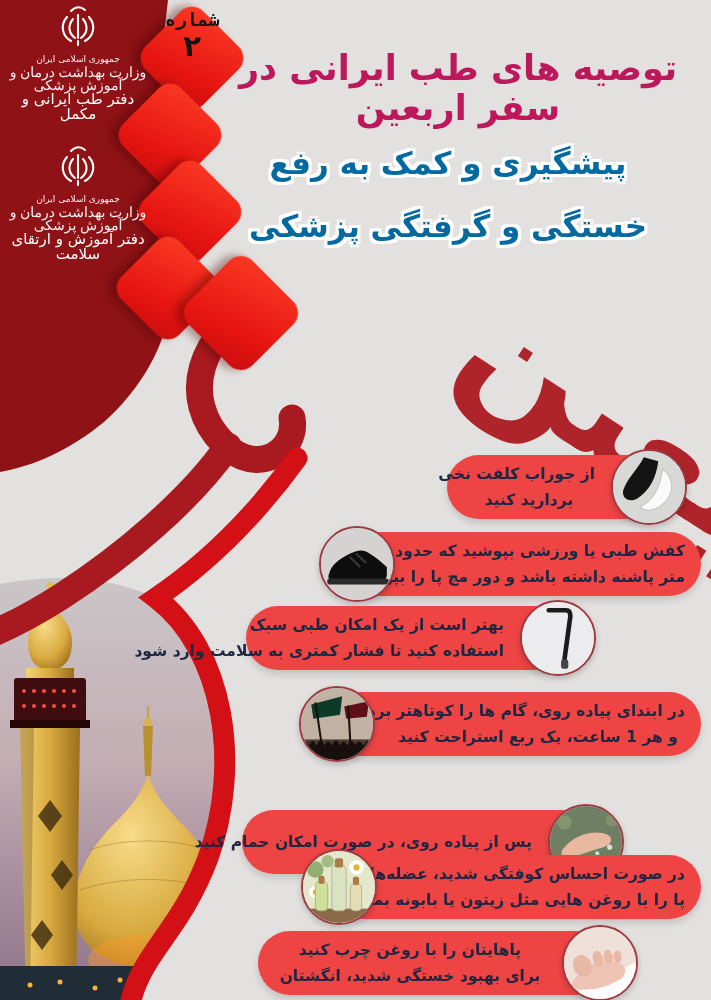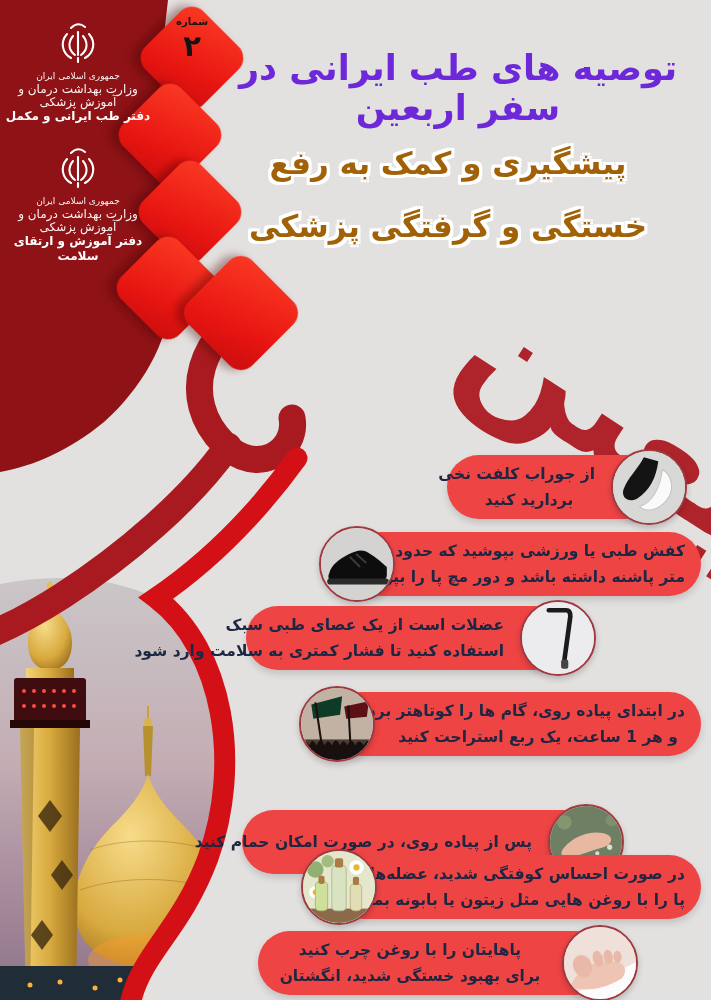--- a/index.html
+++ b/index.html
@@ -2,45 +2,45 @@
 <html lang="fa"><head>
 <meta charset="utf-8">
 <style>
   html,body{margin:0;padding:0;background:#9a9a9a;}
   .poster{position:relative;width:711px;height:1000px;overflow:hidden;
           background:#e3e1df;font-family:"DejaVu Sans",sans-serif;direction:rtl;}
   .layer{position:absolute;left:0;top:0;pointer-events:none;}
 
   
   .title{position:absolute;top:48px;left:212px;width:492px;text-align:center;
-         font-size:35px;font-weight:700;color:#6d28d9;letter-spacing:-1px;}
+         font-size:35px;font-weight:700;color:#be185d;letter-spacing:-1px;}
   .subtitle{position:absolute;top:132px;left:248px;width:400px;text-align:center;}
-  .subtitle div{font-size:31px;font-weight:700;color:#a16207;line-height:63px;
+  .subtitle div{font-size:31px;font-weight:700;color:#0369a1;line-height:63px;
          text-shadow:-3px -3px 0 #fff,3px -3px 0 #fff,-3px 3px 0 #fff,3px 3px 0 #fff,
                      0 -3px 0 #fff,0 3px 0 #fff,-3px 0 0 #fff,3px 0 0 #fff;}
 
   
   .diamond{position:absolute;width:82px;height:82px;border-radius:16px;
            transform:rotate(45deg);
            background:linear-gradient(160deg,#fb3a24 0%,#e71511 65%,#c90d0e 100%);
            filter:drop-shadow(-6px 5px 5px rgba(70,0,0,.40));}
   .d1{left:151px;top:17px;} .d2{left:129px;top:94px;} .d3{left:149px;top:171px;}
   .d4{left:127px;top:247px;} .d5{left:196px;top:268px;width:90px;height:90px;}
 
   .issue{position:absolute;left:150px;top:13px;width:84px;text-align:center;color:#141414;}
-  .issue .lbl{font-size:10px;font-weight:700;line-height:17px;}
+  .issue .lbl{font-size:18px;font-weight:700;line-height:17px;font-family:Liberation Mono, monospace;}
   .issue .num{font-size:29px;font-weight:700;line-height:32px;}
 
   
-  .logos{position:absolute;left:2px;top:21px;width:152px;color:#fff;text-align:center;}
+  .logos{position:absolute;left:2px;top:4px;width:152px;color:#fff;text-align:center;}
   .logo{margin-bottom:22px;}
   .logo svg{display:block;margin:0 auto 2px auto;}
   .logo .l1{font-size:9px;line-height:14px;opacity:.95;}
-  .logo .l2{font-size:12px;line-height:13px;opacity:.95;}
-  .logo .l3{font-size:12px;font-weight:700;line-height:15px;}
+  .logo .l2{font-size:14px;line-height:13px;opacity:.95;font-family:Liberation Serif, serif;}
+  .logo .l3{font-size:15px;font-weight:400;line-height:15px;}
 
   
   .tip{position:absolute;height:76px;}
   .tip .pill{position:absolute;top:6px;bottom:6px;background:#ef4444;border-radius:34px;
              box-shadow:0 4px 7px rgba(0,0,0,.14);display:flex;flex-direction:column;
              justify-content:center;text-align:center;}
   .tip .pill div{font-size:15.5px;font-weight:700;color:#1d2742;line-height:26px;white-space:nowrap;}
   .tip .circle{position:absolute;top:0;width:76px;height:76px;border-radius:50%;
                border:2px solid #a03a40;box-sizing:border-box;overflow:hidden;background:#ddd;
                box-shadow:0 3px 6px rgba(0,0,0,.2);}
@@ -223,21 +223,21 @@
         <rect width="70" height="70" fill="#d5d3d1"></rect>
         <path d="M8,44 C10,36 18,30 26,26 C34,22 40,20 46,24 C54,29 60,34 64,38 L64,46 C64,50 60,52 54,52 L12,52 C8,52 6,48 8,44 Z" fill="#0d0d0d"></path>
         <rect x="6" y="49" width="60" height="6" rx="3" fill="#2b2b2b"></rect>
         <path d="M28,28 L38,38 M34,25 L44,34" stroke="#3a3a3a" stroke-width="2"></path>
       </svg>
     </div>
   </div>
 
   <div class="tip cr" style="top:600px;left:246px;width:350px">
     <div class="pill">
-      <div>عضلات است از یک عصای طبی سبک</div>
+      <div>بهتر است از یک امکان طبی سبک</div>
       <div>استفاده کنید تا فشار کمتری به سلامت وارد شود</div>
     </div>
     <div class="circle">
       <svg viewBox="0 0 70 70">
         <rect width="70" height="70" fill="#ececee"></rect>
         <path d="M26,8 L43,8 C46,8 47,11 47,14 L41,58" fill="none" stroke="#1b1b1b" stroke-width="4.5" stroke-linecap="round"></path>
         <rect x="38" y="56" width="7" height="9" rx="2" fill="#454545"></rect>
       </svg>
     </div>
   </div>

